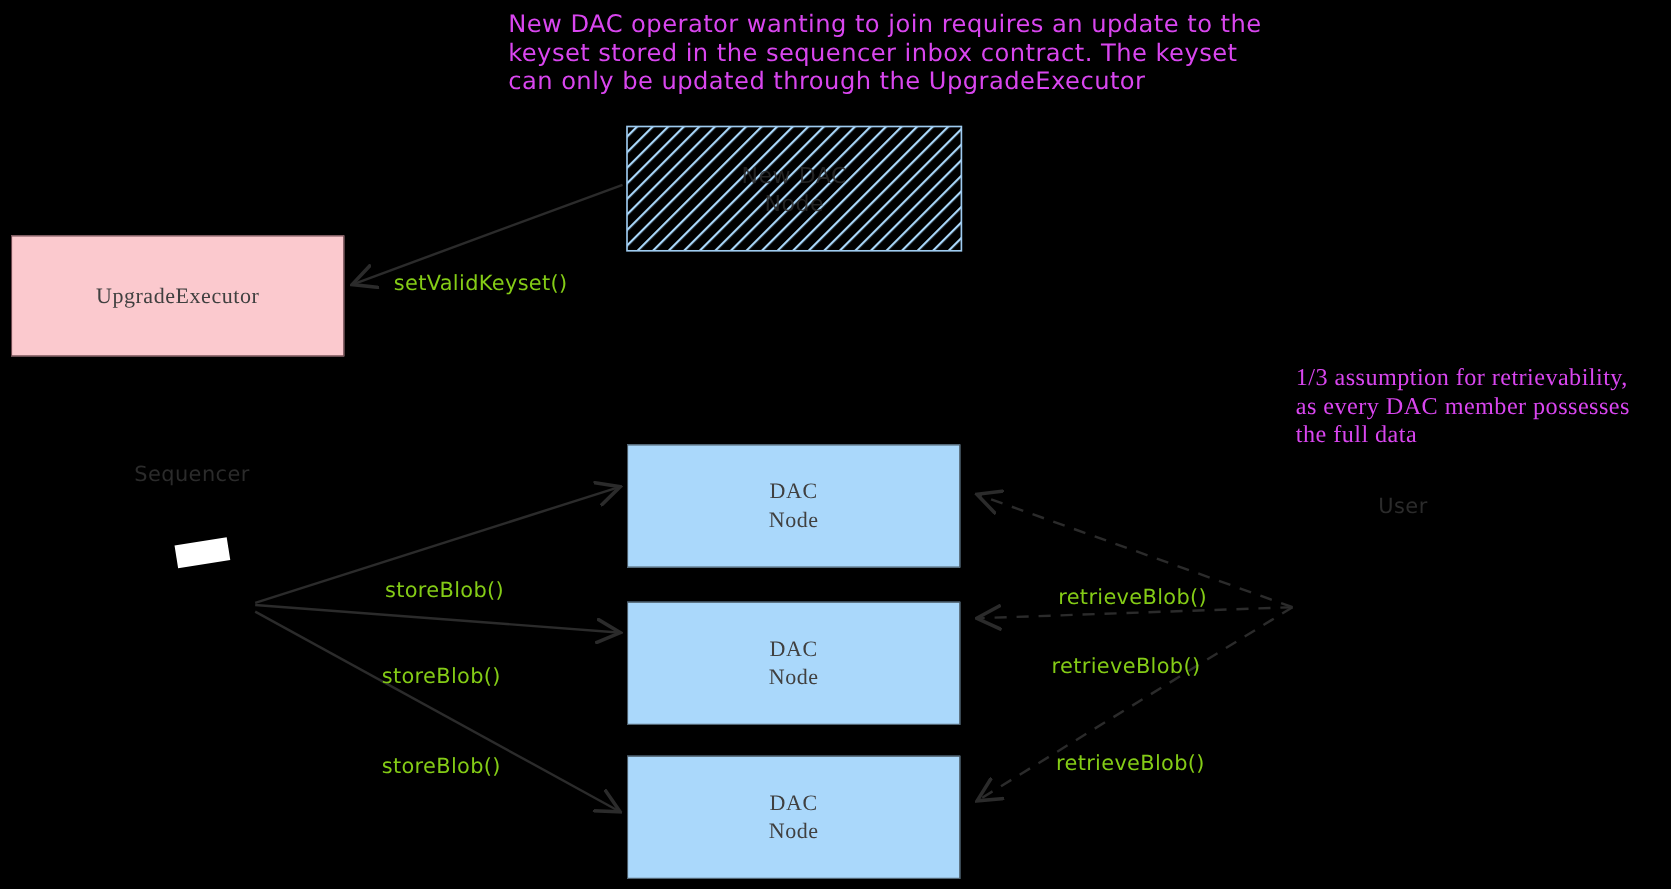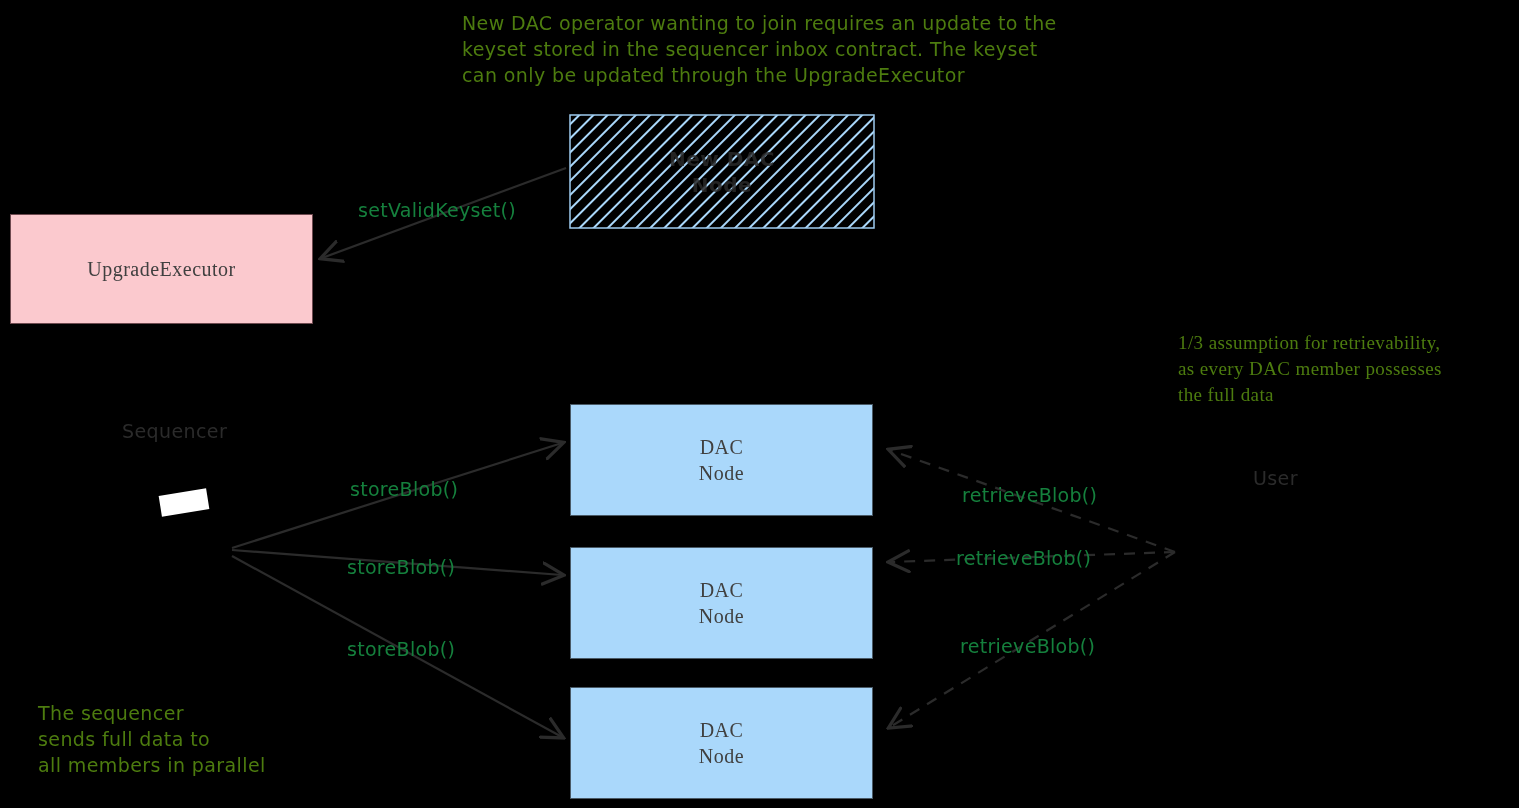--- a/index.html
+++ b/index.html
@@ -18,34 +18,35 @@
   svg.layer {
     position: absolute;
     left: 0;
     top: 0;
     width: 1519px;
     height: 808px;
     overflow: visible;
   }
   .note {
     position: absolute;
-    color: #4d7c0f;
+    color: #d946ef;
     font-family: "DejaVu Sans", sans-serif;
-    font-size: 19px;
+    font-size: 22px;
     line-height: 26px;
     white-space: pre;
     letter-spacing: 0.4px;
   }
   .edge-label {
     position: absolute;
-    color: #15803d;
+    color: #84cc16;
     font-family: "DejaVu Sans", sans-serif;
     font-size: 19px;
     white-space: pre;
     letter-spacing: 0.3px;
+    margin-top: 48px;
   }
   .node-box {
     position: absolute;
     box-sizing: border-box;
     display: flex;
     align-items: center;
     justify-content: center;
     flex-direction: column;
   }
   .node-label {
@@ -133,25 +134,22 @@
   </svg>
 
   <div class="note" style="left:462px; top:10px;">New DAC operator wanting to join requires an update to the
 keyset stored in the sequencer inbox contract. The keyset
 can only be updated through the UpgradeExecutor</div>
 
   <div class="note" style="left:1178px; top:330px;font-family:Liberation Serif, serif;">1/3 assumption for retrievability,
 as every DAC member possesses
 the full data</div>
 
-  <div class="note" style="left:38px; top:700px;">The sequencer
-sends full data to
-all members in parallel</div>
 
-  <div class="node-box" style="left:570px; top:115px; width:304px; height:113px;font-weight:bold;">
+  <div class="node-box" style="left:570px; top:115px; width:304px; height:113px;">
     <div class="hatch-label">New DAC
 Node</div>
   </div>
 
   <div class="node-box" style="left:10px; top:214px; width:303px; height:110px;
               background:#fbc9ce; border:1.8px solid #6e4a50;">
     <div class="node-label">UpgradeExecutor</div>
   </div>
 
   <div class="node-box" style="left:570px; top:404px; width:303px; height:112px;
@@ -168,21 +166,21 @@
 
   <div class="node-box" style="left:570px; top:687px; width:303px; height:112px;
               background:#aad8fb; border:1.8px solid #4a5a66;">
     <div class="node-label">DAC
 Node</div>
   </div>
 
   <div class="plain-label" style="left:122px; top:420px;">Sequencer</div>
   <div class="seq-icon" style="left:160px; top:492px; width:48px; height:21px;"></div>
 
-  <div class="plain-label" style="left:1253px; top:449px;margin-top:18px;">User</div>
+  <div class="plain-label" style="left:1253px; top:449px;">User</div>
 
   <div class="edge-label" style="left:358px; top:199px;">setValidKeyset()</div>
 
   <div class="edge-label" style="left:350px; top:478px;">storeBlob()</div>
   <div class="edge-label" style="left:347px; top:556px;">storeBlob()</div>
   <div class="edge-label" style="left:347px; top:638px;">storeBlob()</div>
 
   <div class="edge-label" style="left:962px; top:484px;">retrieveBlob()</div>
   <div class="edge-label" style="left:956px; top:547px;">retrieveBlob()</div>
   <div class="edge-label" style="left:960px; top:635px;">retrieveBlob()</div>

